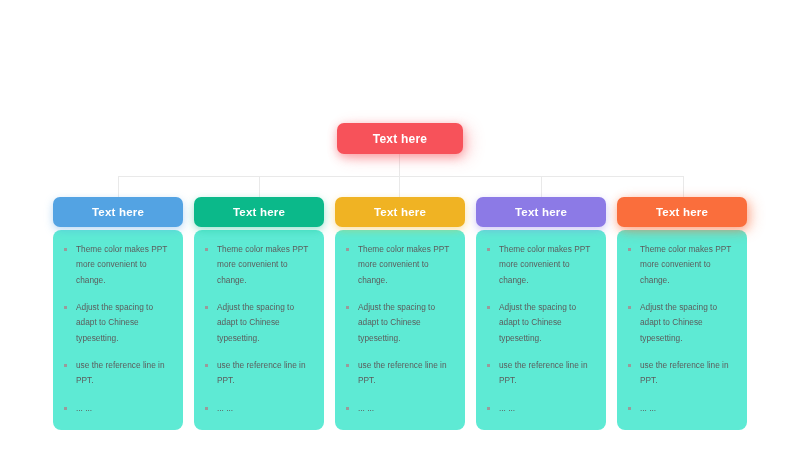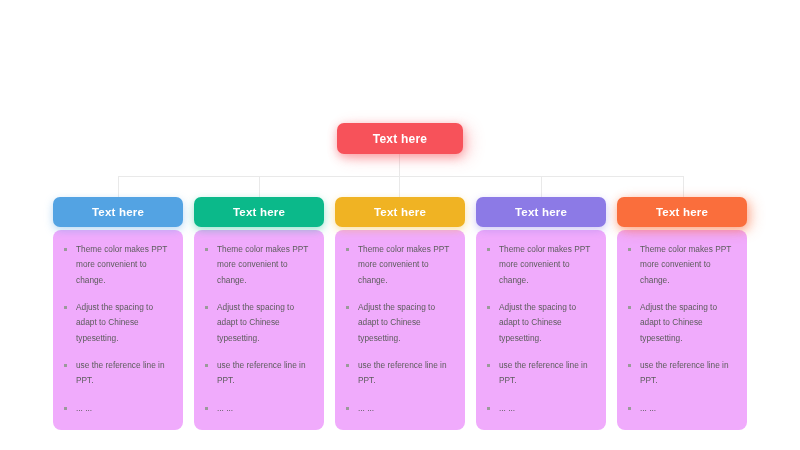--- a/index.html
+++ b/index.html
@@ -101,21 +101,21 @@
     color: #ffffff;
     font-size: 11.5px;
     font-weight: bold;
     letter-spacing: 0.2px;
   }
 
   .col-body {
     position: relative;
     margin-top: 3px;
     min-height: 176px;
-    background: #f0abfc;
+    background: #5eead4;
     border-radius: 8px;
     padding: 12px 9px 14px 9px;
     box-sizing: border-box;
   }
 
   .bullet-list {
     list-style: none;
     margin: 0;
     padding: 0;
   }

